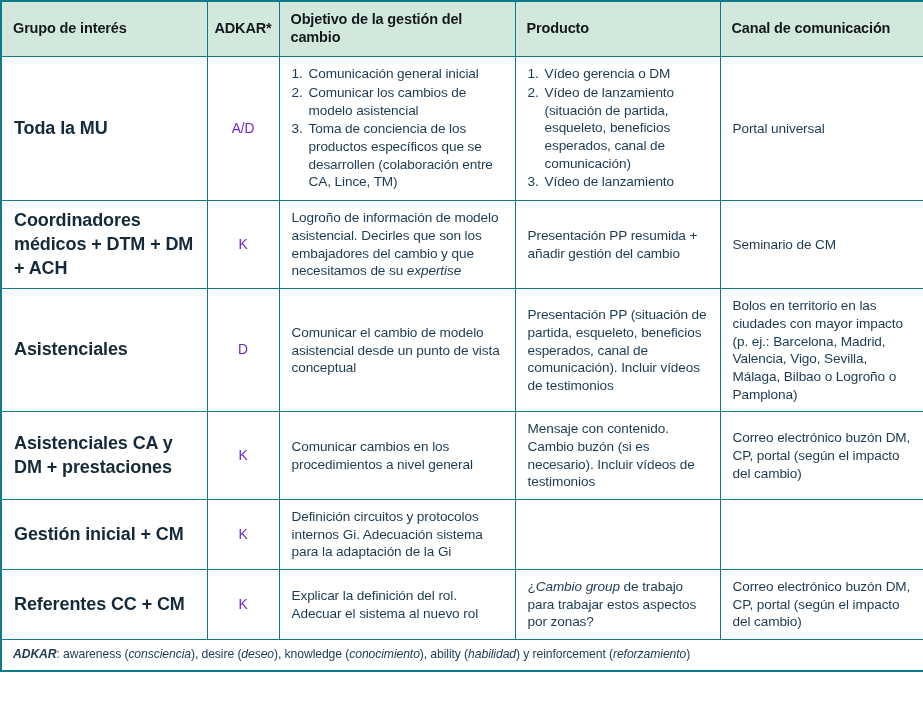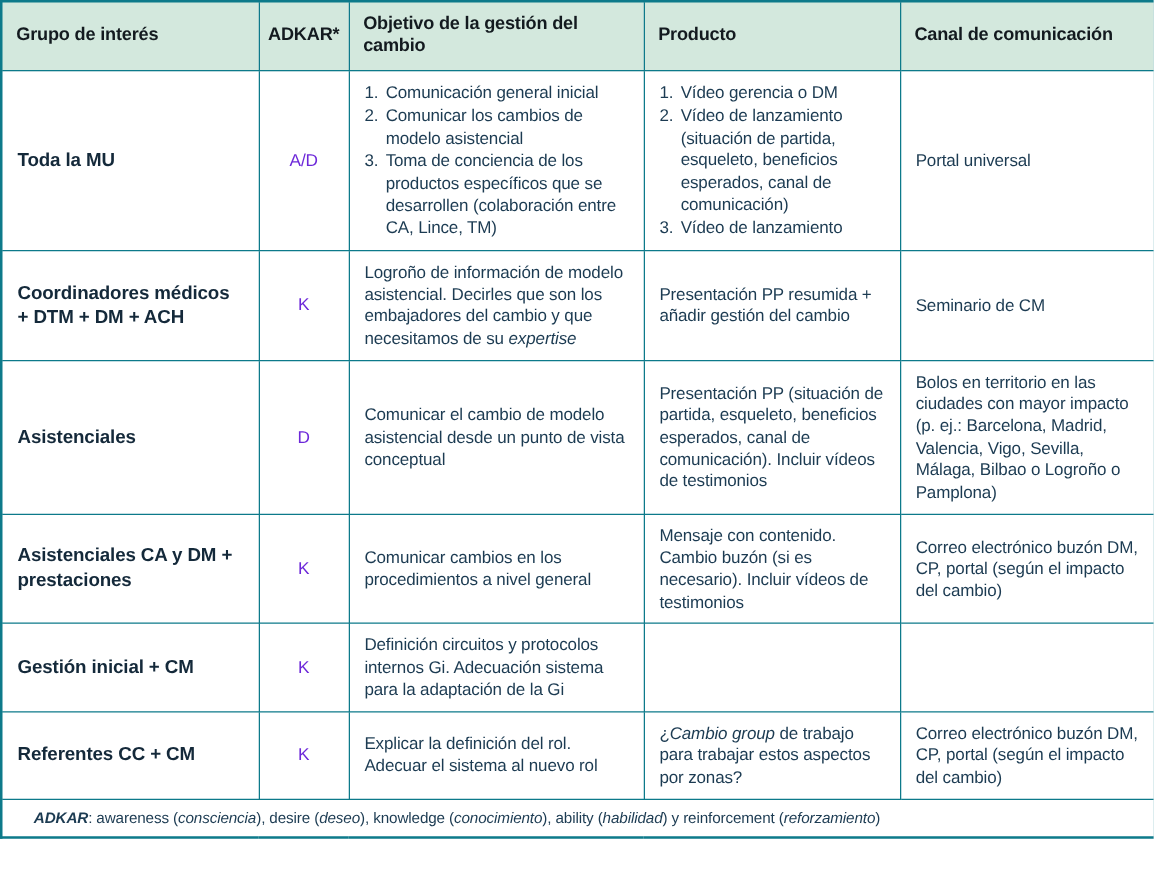--- a/index.html
+++ b/index.html
@@ -59,21 +59,21 @@
     line-height: 1.30;
     padding: 8px 12px 8px 12px;
     letter-spacing: -0.1px;
   }
   tbody td.last { border-right: none; }
   tbody tr.lastrow td { border-bottom: 1.5px solid #0d7a8a; }
 
   td.group {
     font-weight: bold;
     color: #14293a;
-    font-size: 15px;
+    font-size: 18px;
     line-height: 1.32;
   }
   td.adkar {
     text-align: center;
     font-weight: normal;
     font-size: 13.8px;
     color: #6d28d9;
     padding-left: 3px;
     padding-right: 3px;
   }
@@ -100,21 +100,21 @@
 
   .cell-text { display: block; }
   .it { font-style: italic; }
 
   tfoot td.legend {
     border-right: none;
     border-bottom: none;
     border-top: 1.5px solid #0d7a8a;
     font-size: 12.2px;
     color: #1c3b52;
-    padding: 7px 10px 7px 25px;
+    padding: 7px 10px 7px 11px;
     line-height: 1.3;
     letter-spacing: -0.1px;
     vertical-align: middle;
     height: 16px;
   }
   tfoot .legend b { font-weight: bold; font-style: italic; }
   tfoot .legend i { font-style: italic; }
 </style>
 </head>
 <body>

